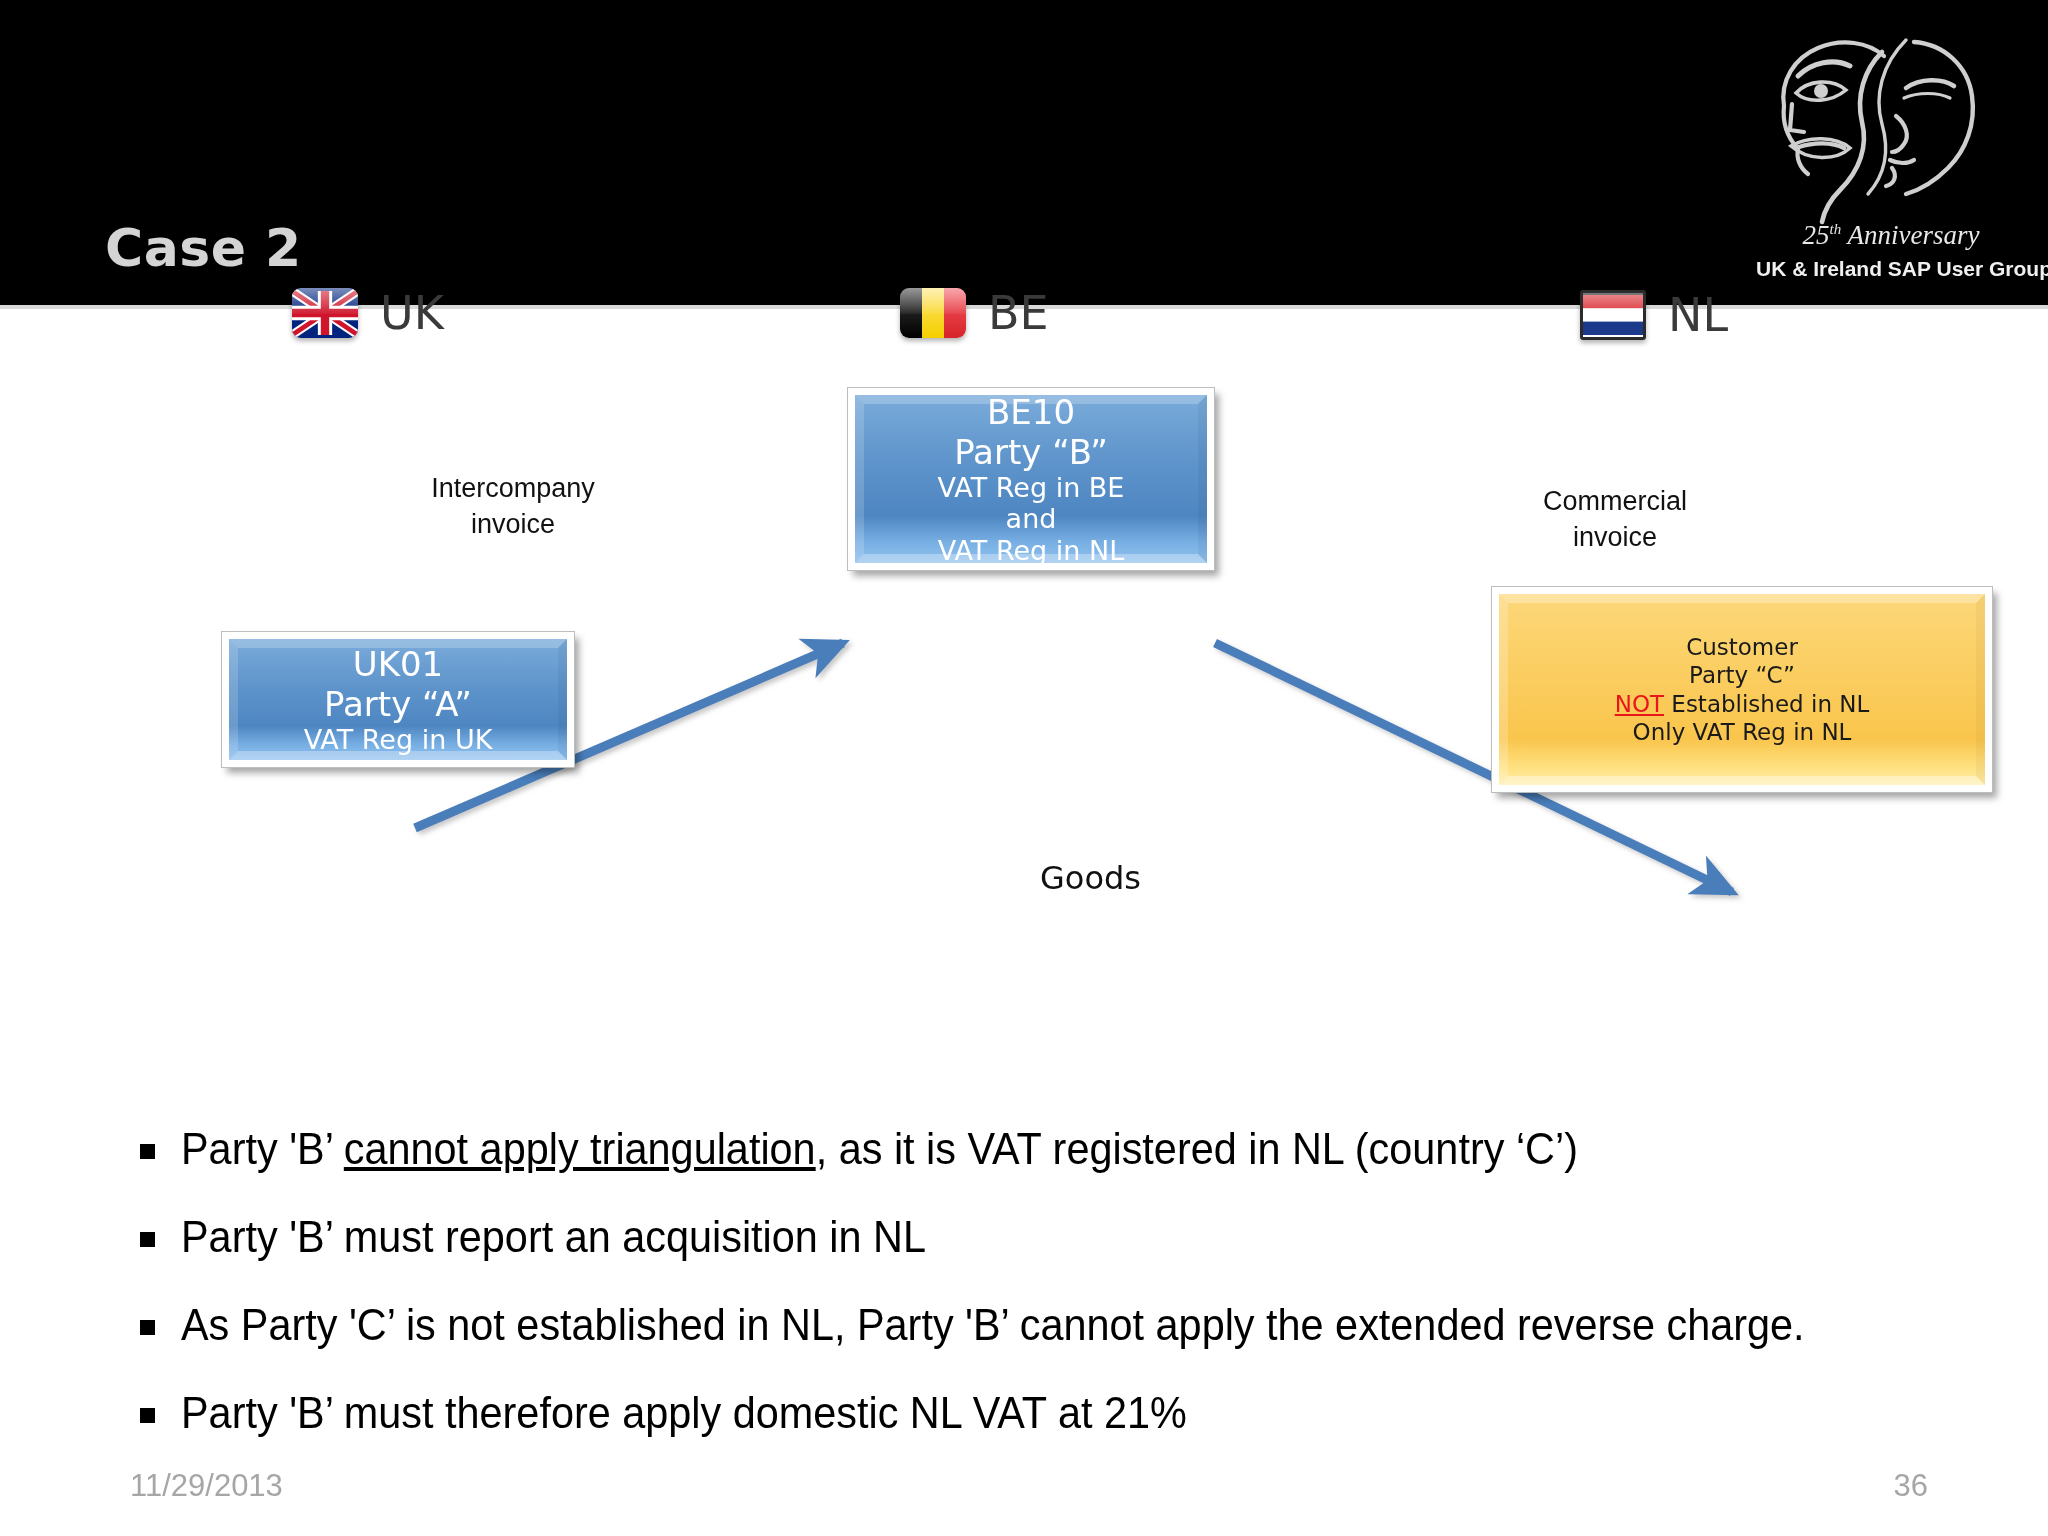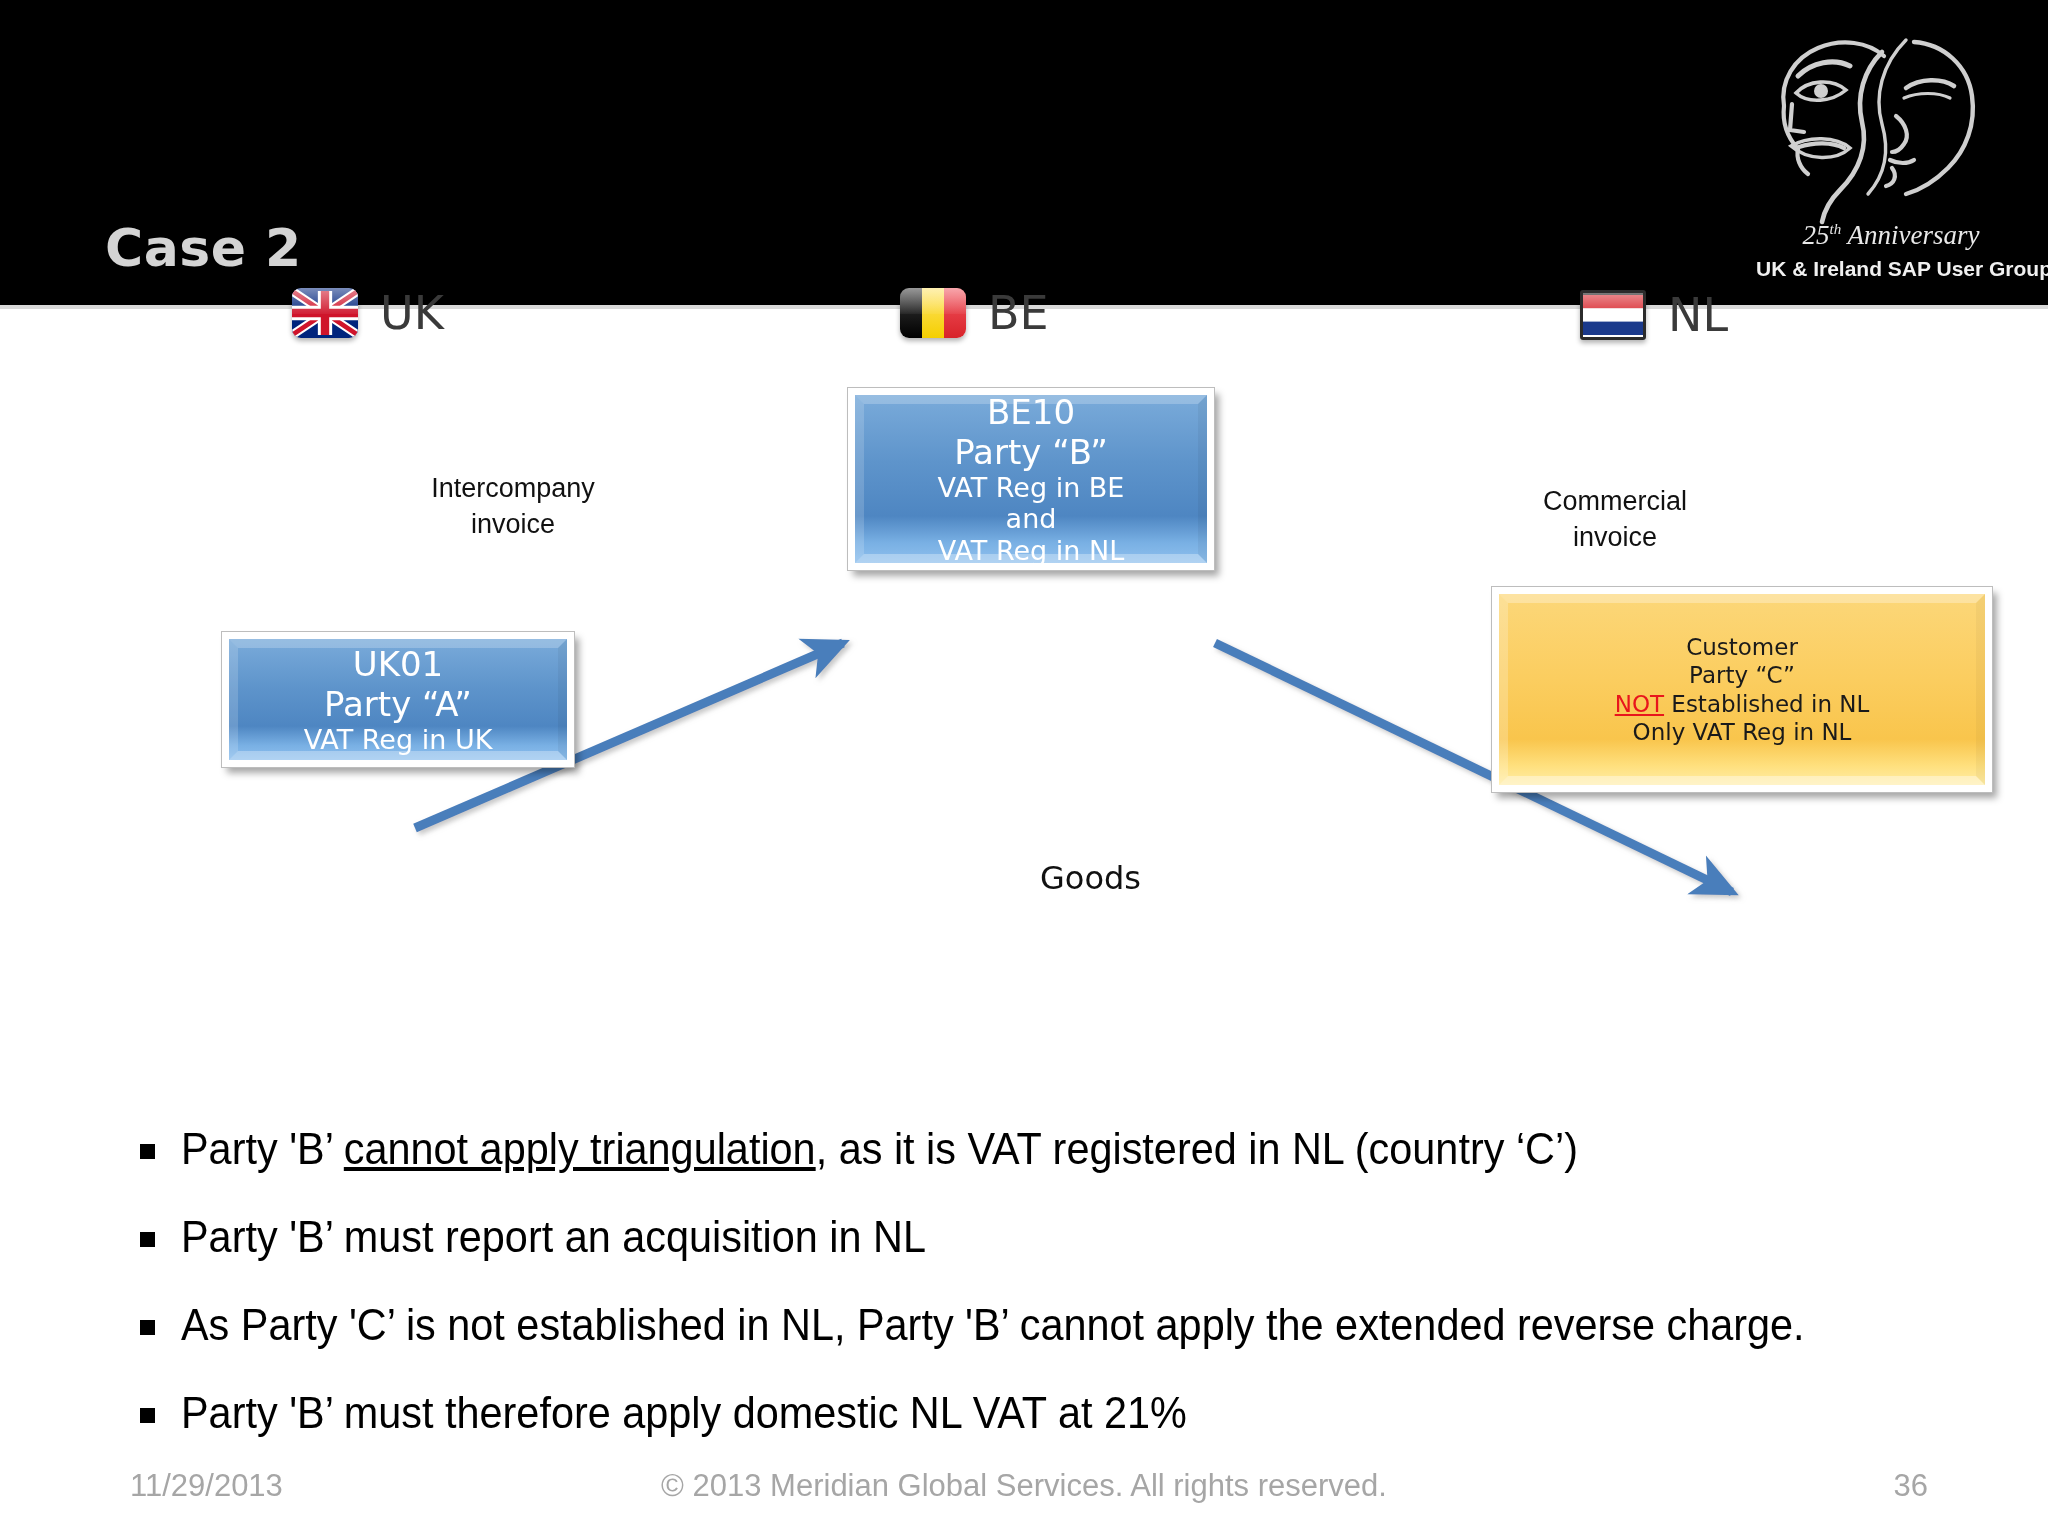--- a/index.html
+++ b/index.html
@@ -407,15 +407,14 @@
     <span class="btext"><span>As Party 'C’ is not established in NL, Party 'B’ cannot apply the extended reverse charge.</span></span>
   </div>
   <div class="bullet">
     <span class="marker"></span>
     <span class="btext"><span>Party 'B’ must therefore apply domestic NL VAT at 21%</span></span>
   </div>
 </div>
 
 <div id="footer">
   <div class="foot" id="foot-date">11/29/2013</div>
-  <div class="foot" id="foot-copy">© 2013 Meridian Global Services. All rights reserved.</div>
   <div class="foot" id="foot-page">36</div>
 </div>
 
 </body></html>

